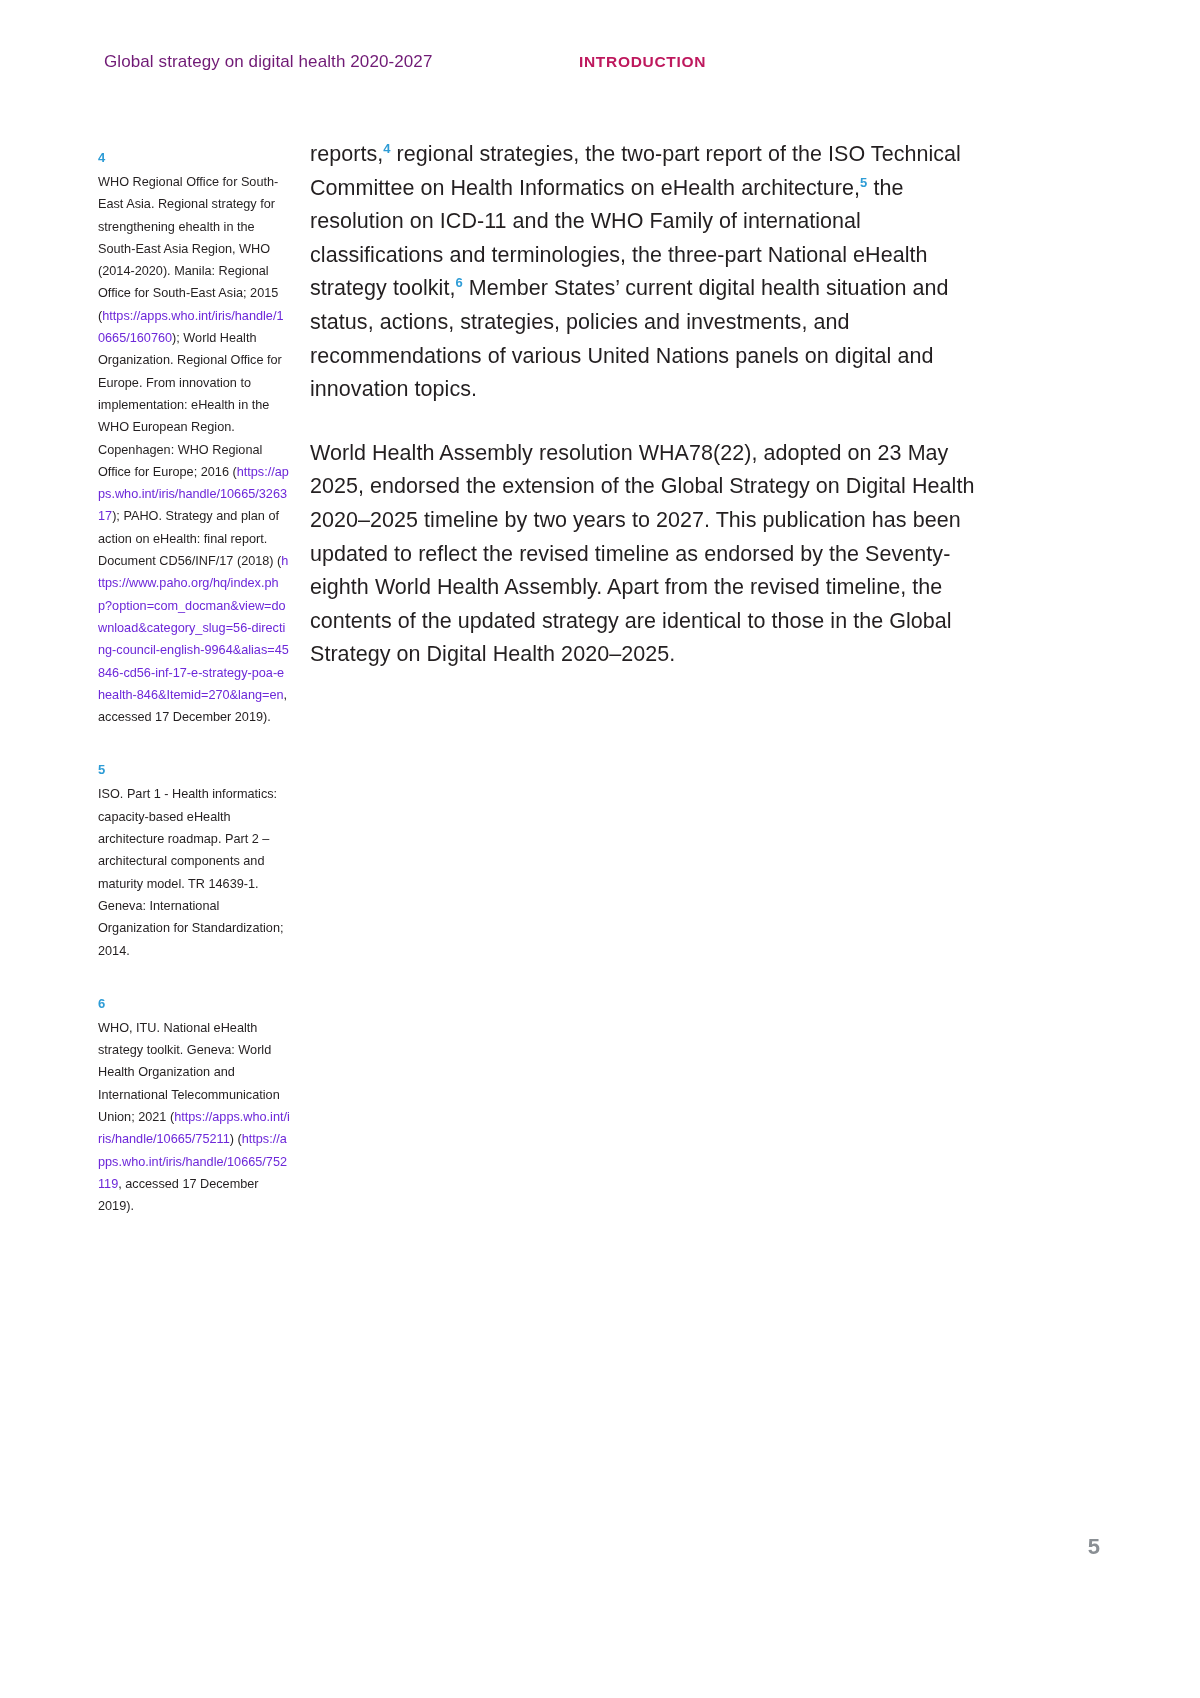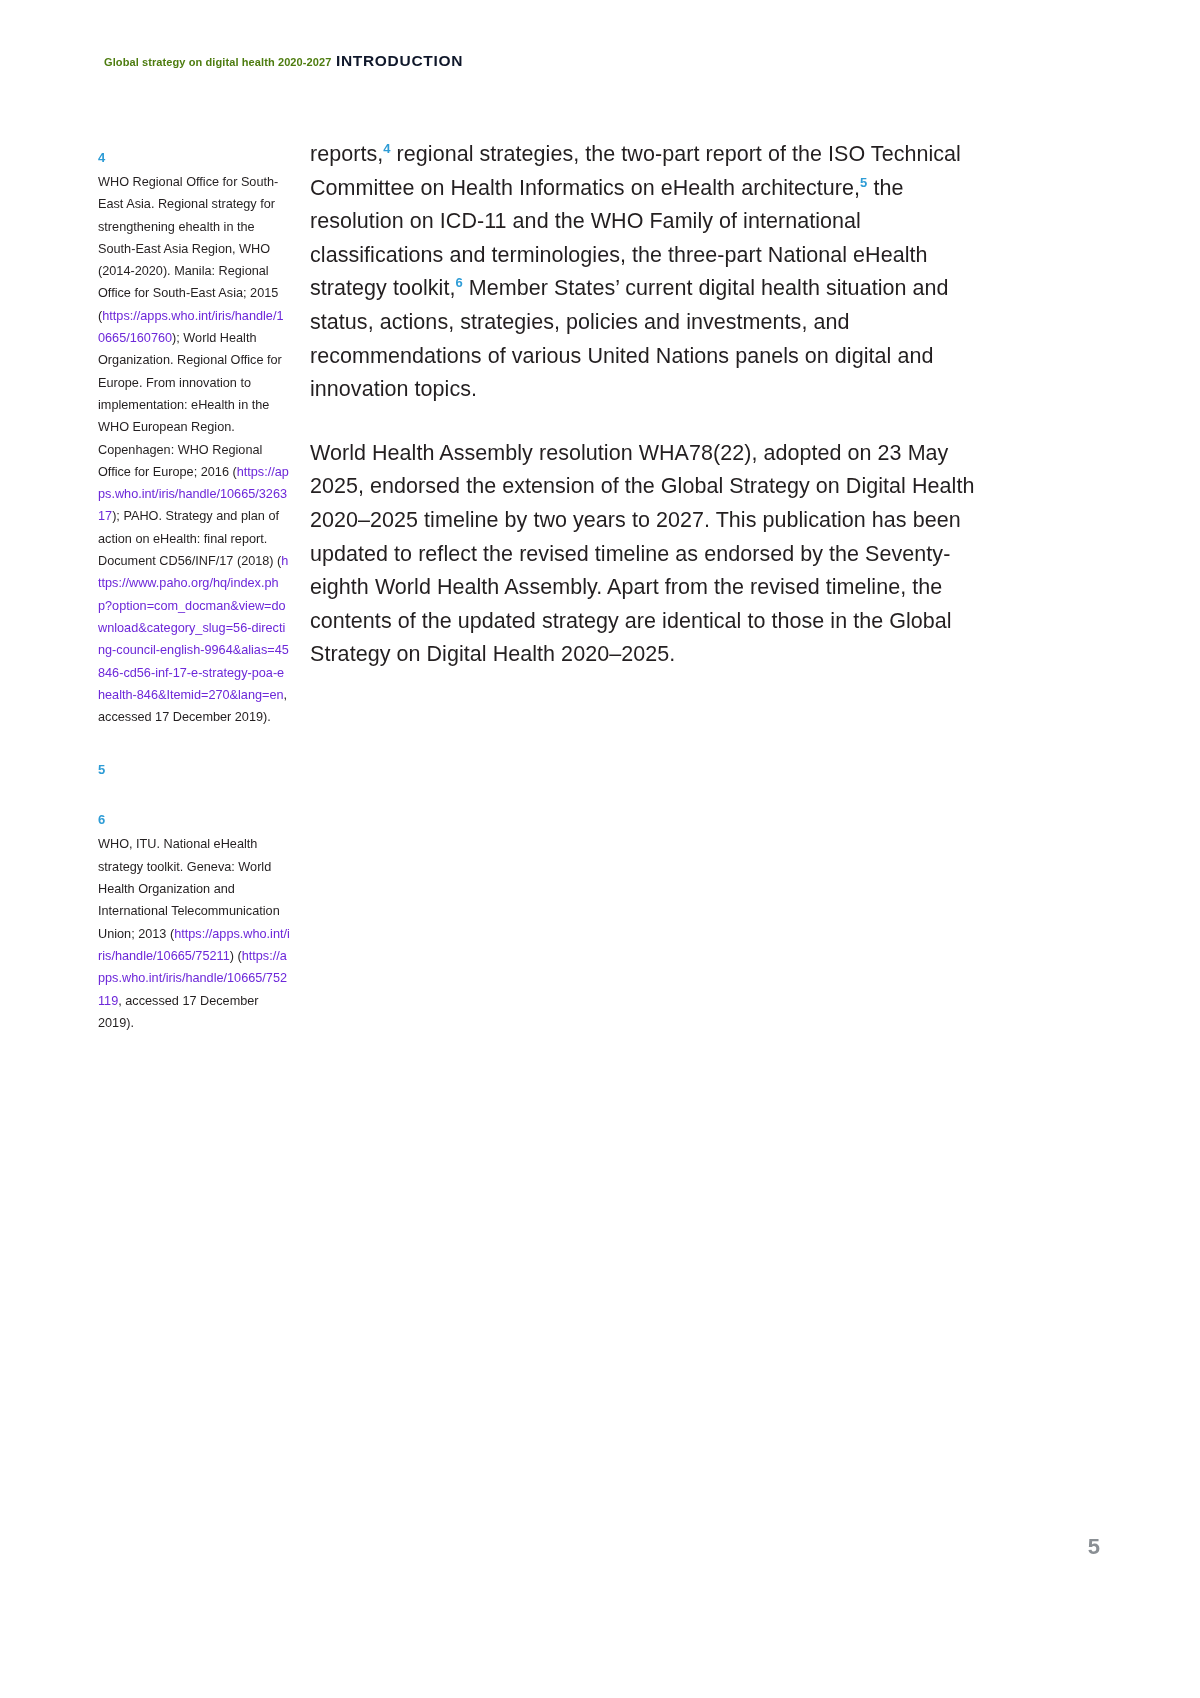--- a/index.html
+++ b/index.html
@@ -26,30 +26,31 @@
   
   .runhead {
     position: absolute;
     top: 52px;
     left: 104px;
     width: 1000px;
     height: 22px;
     white-space: nowrap;
   }
   .runhead-title {
-    font-size: 11px;
-    font-weight: bold;
-    color: #4d7c0f;
+    font-size: 17px;
+    font-weight: normal;
+    color: #701a75;
     letter-spacing: 0.1px;
   }
   .runhead-section {
     font-size: 15.5px;
     font-weight: bold;
-    color: #0f172a;
+    color: #be185d;
     letter-spacing: 0.7px;
+    margin-left: 142px;
   }
 
   
   .notes {
     position: absolute;
     top: 150px;
     left: 98px;
     width: 192px;
   }
   .note { margin-bottom: 34px; }
@@ -121,26 +122,29 @@
 
     <div class="note">
       <div class="note-num">4</div>
       <div class="note-body">
         <span>WHO Regional Office for South-East Asia. Regional strategy for strengthening ehealth in the South-East Asia Region, WHO (2014-2020). Manila: Regional Office for South-East Asia; 2015 (</span><span class="lnk">https://apps.who.int/iris/handle/10665/160760</span><span>); World Health Organization. Regional Office for Europe. From innovation to implementation: eHealth in the WHO European Region. Copenhagen: WHO Regional Office for Europe; 2016 (</span><span class="lnk">https://apps.who.int/iris/handle/10665/326317</span><span>); PAHO. Strategy and plan of action on eHealth: final report. Document CD56/INF/17 (2018) (</span><span class="lnk">https://www.paho.org/hq/index.php?option=com_docman&amp;view=download&amp;category_slug=56-directing-council-english-9964&amp;alias=45846-cd56-inf-17-e-strategy-poa-ehealth-846&amp;Itemid=270&amp;lang=en</span><span>, accessed 17 December 2019).</span>
       </div>
     </div>
 
     <div class="note">
       <div class="note-num">5</div>
+      <div class="note-body">
+        <span>ISO. Part 1 - Health informatics: capacity-based eHealth architecture roadmap. Part 2 – architectural components and maturity model. TR 14639-1. Geneva: International Organization for Standardization; 2014.</span>
+      </div>
     </div>
 
     <div class="note">
       <div class="note-num">6</div>
       <div class="note-body">
-        <span>WHO, ITU. National eHealth strategy toolkit. Geneva: World Health Organization and International Telecommunication Union; 2013 (</span><span class="lnk">https://apps.who.int/iris/handle/10665/75211</span><span>) (</span><span class="lnk">https://apps.who.int/iris/handle/10665/752119</span><span>, accessed 17 December 2019).</span>
+        <span>WHO, ITU. National eHealth strategy toolkit. Geneva: World Health Organization and International Telecommunication Union; 2021 (</span><span class="lnk">https://apps.who.int/iris/handle/10665/75211</span><span>) (</span><span class="lnk">https://apps.who.int/iris/handle/10665/752119</span><span>, accessed 17 December 2019).</span>
       </div>
     </div>
 
   </div>
 
   <div class="main">
 
     <p><span>reports,</span><sup class="fn">4</sup><span> regional strategies, the two-part report of the ISO Technical Committee on Health Informatics on eHealth architecture,</span><sup class="fn">5</sup><span> the resolution on ICD-11 and the WHO Family of international classifications and terminologies, the three-part National eHealth strategy toolkit,</span><sup class="fn">6</sup><span> Member States’ current digital health situation and status, actions, strategies, policies and investments, and recommendations of various United Nations panels on digital and innovation topics.</span></p>
 
     <p>World Health Assembly resolution WHA78(22), adopted on 23 May 2025, endorsed the extension of the Global Strategy on Digital Health 2020–2025 timeline by two years to 2027. This publication has been updated to reflect the revised timeline as endorsed by the Seventy-eighth World Health Assembly. Apart from the revised timeline, the contents of the updated strategy are identical to those in the Global Strategy on Digital Health 2020–2025.</p>

